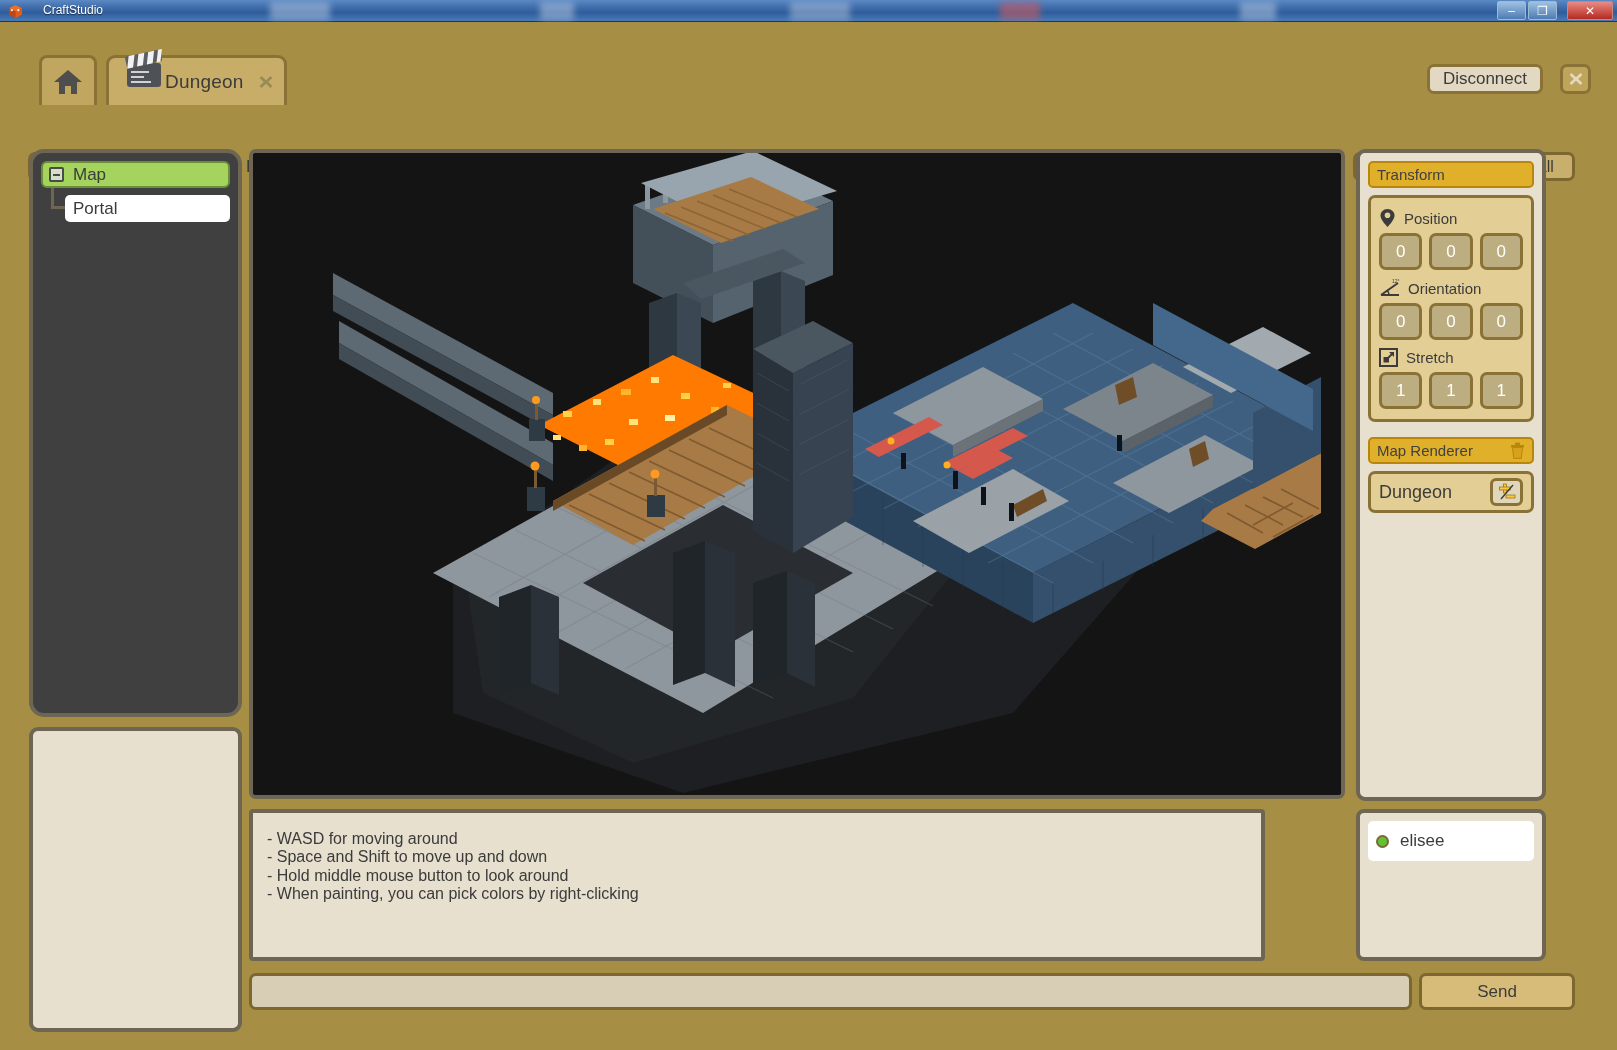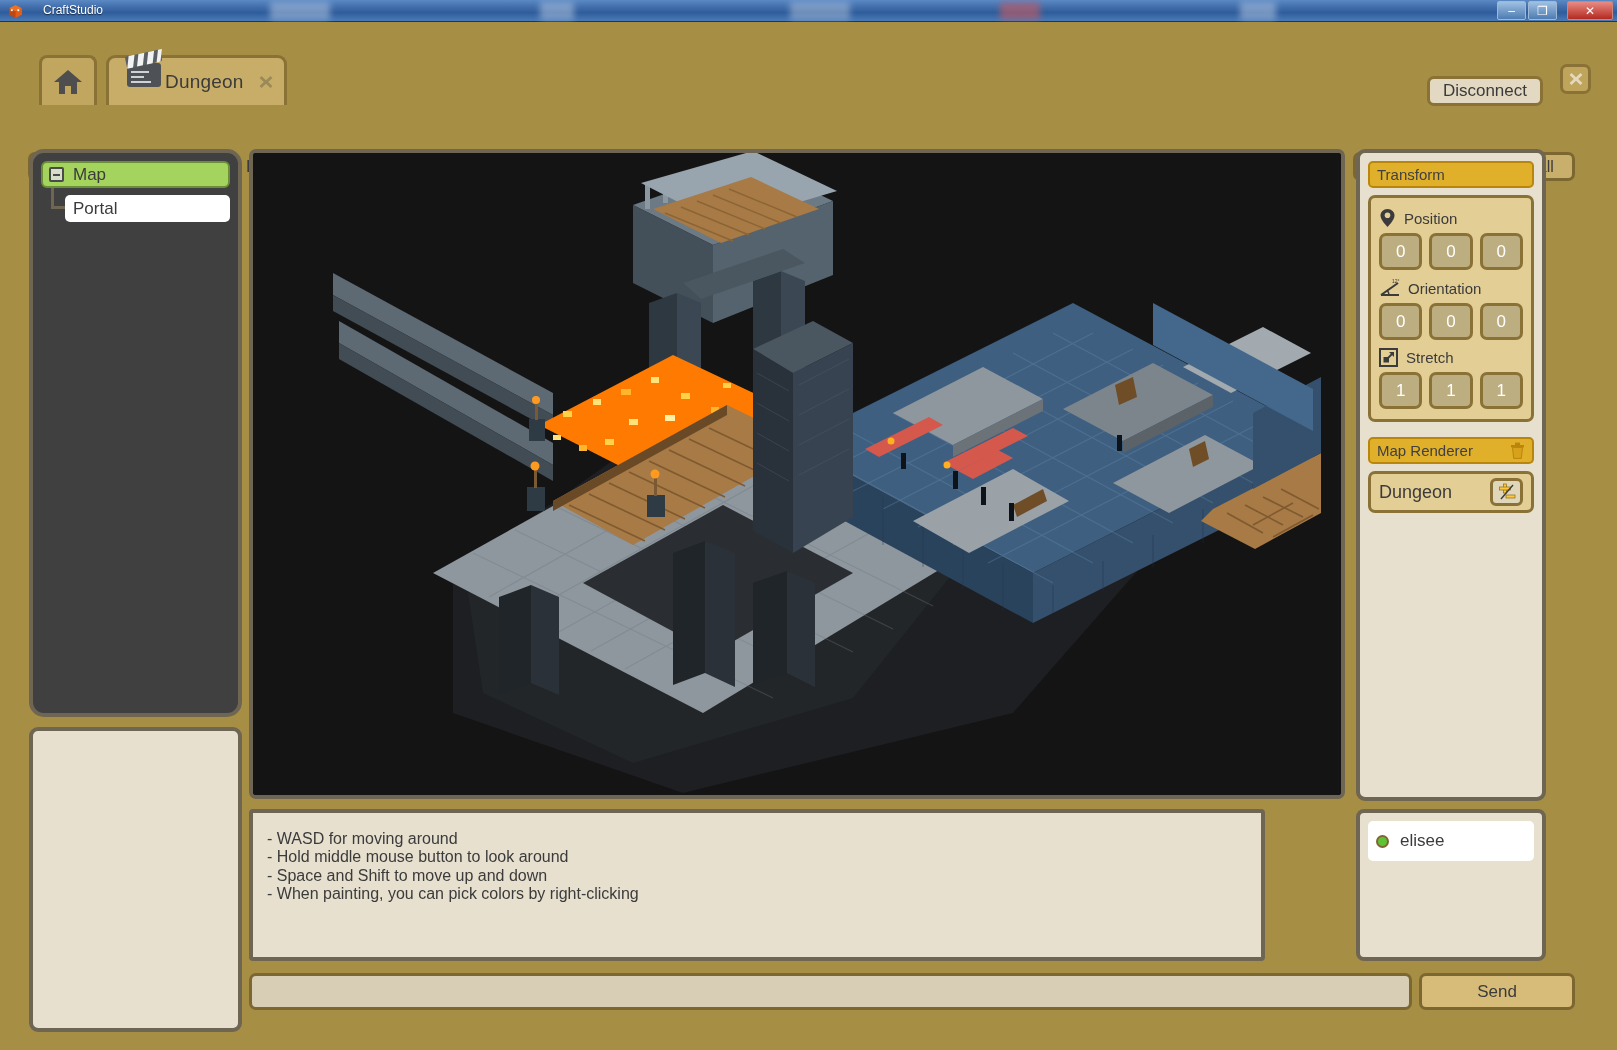--- a/index.html
+++ b/index.html
@@ -62,21 +62,21 @@
     border-radius: 9px 9px 0 0; display: flex; align-items: center;
     padding: 0 10px 0 56px; cursor: pointer; z-index: 5;
   }
   #tab-dungeon .tab-label { font-size: 19px; color: #3b3b3b; letter-spacing: .2px; }
   #tab-close-icon { margin-left: 14px; width: 16px; height: 16px; cursor: pointer; }
   #tab-movie-icon { position: absolute; left: 14px; top: -9px; width: 45px; height: 42px; }
 
   #btn-disconnect {
     position: absolute; right: 74px; top: 42px; height: 30px; padding: 0 13px;
     background: #e3d9c2; border: 3px solid #8a7236; border-radius: 7px;
-    display: flex; align-items: center; font-size: 17px; color: #3b3b3b; cursor: pointer; margin-top: 12px;
+    display: flex; align-items: center; font-size: 17px; color: #3b3b3b; cursor: pointer;
   }
   #btn-app-close {
     position: absolute; right: 26px; top: 42px; width: 31px; height: 30px;
     background: #bfa45c; border: 3px solid #8a7236; border-radius: 7px;
     display: flex; align-items: center; justify-content: center; cursor: pointer;
   }
 
   
   #toolbar { position: absolute; left: 0; top: 62px; width: 1617px; height: 44px; }
   .tb-btn {
@@ -555,22 +555,22 @@
               <line x1="546" y1="322" x2="596" y2="296"></line>
         </g>
 
         <polygon points="1000,260 1068,224 1068,300 1000,336" fill="#34506d"></polygon>
         <polygon points="900,150 1060,236 1060,278 900,192" fill="#44688c"></polygon>
       </svg>
     </div>
 
     <div id="chat-log">
       <div>- WASD for moving around</div>
+      <div>- Space and Shift to move up and down</div>
       <div>- Hold middle mouse button to look around</div>
-      <div>- Space and Shift to move up and down</div>
       <div>- When painting, you can pick colors by right-clicking</div>
     </div>
 
     <div id="chat-input">
       <span></span>
     </div>
     <div id="btn-send">
       <span>Send</span>
     </div>
 

